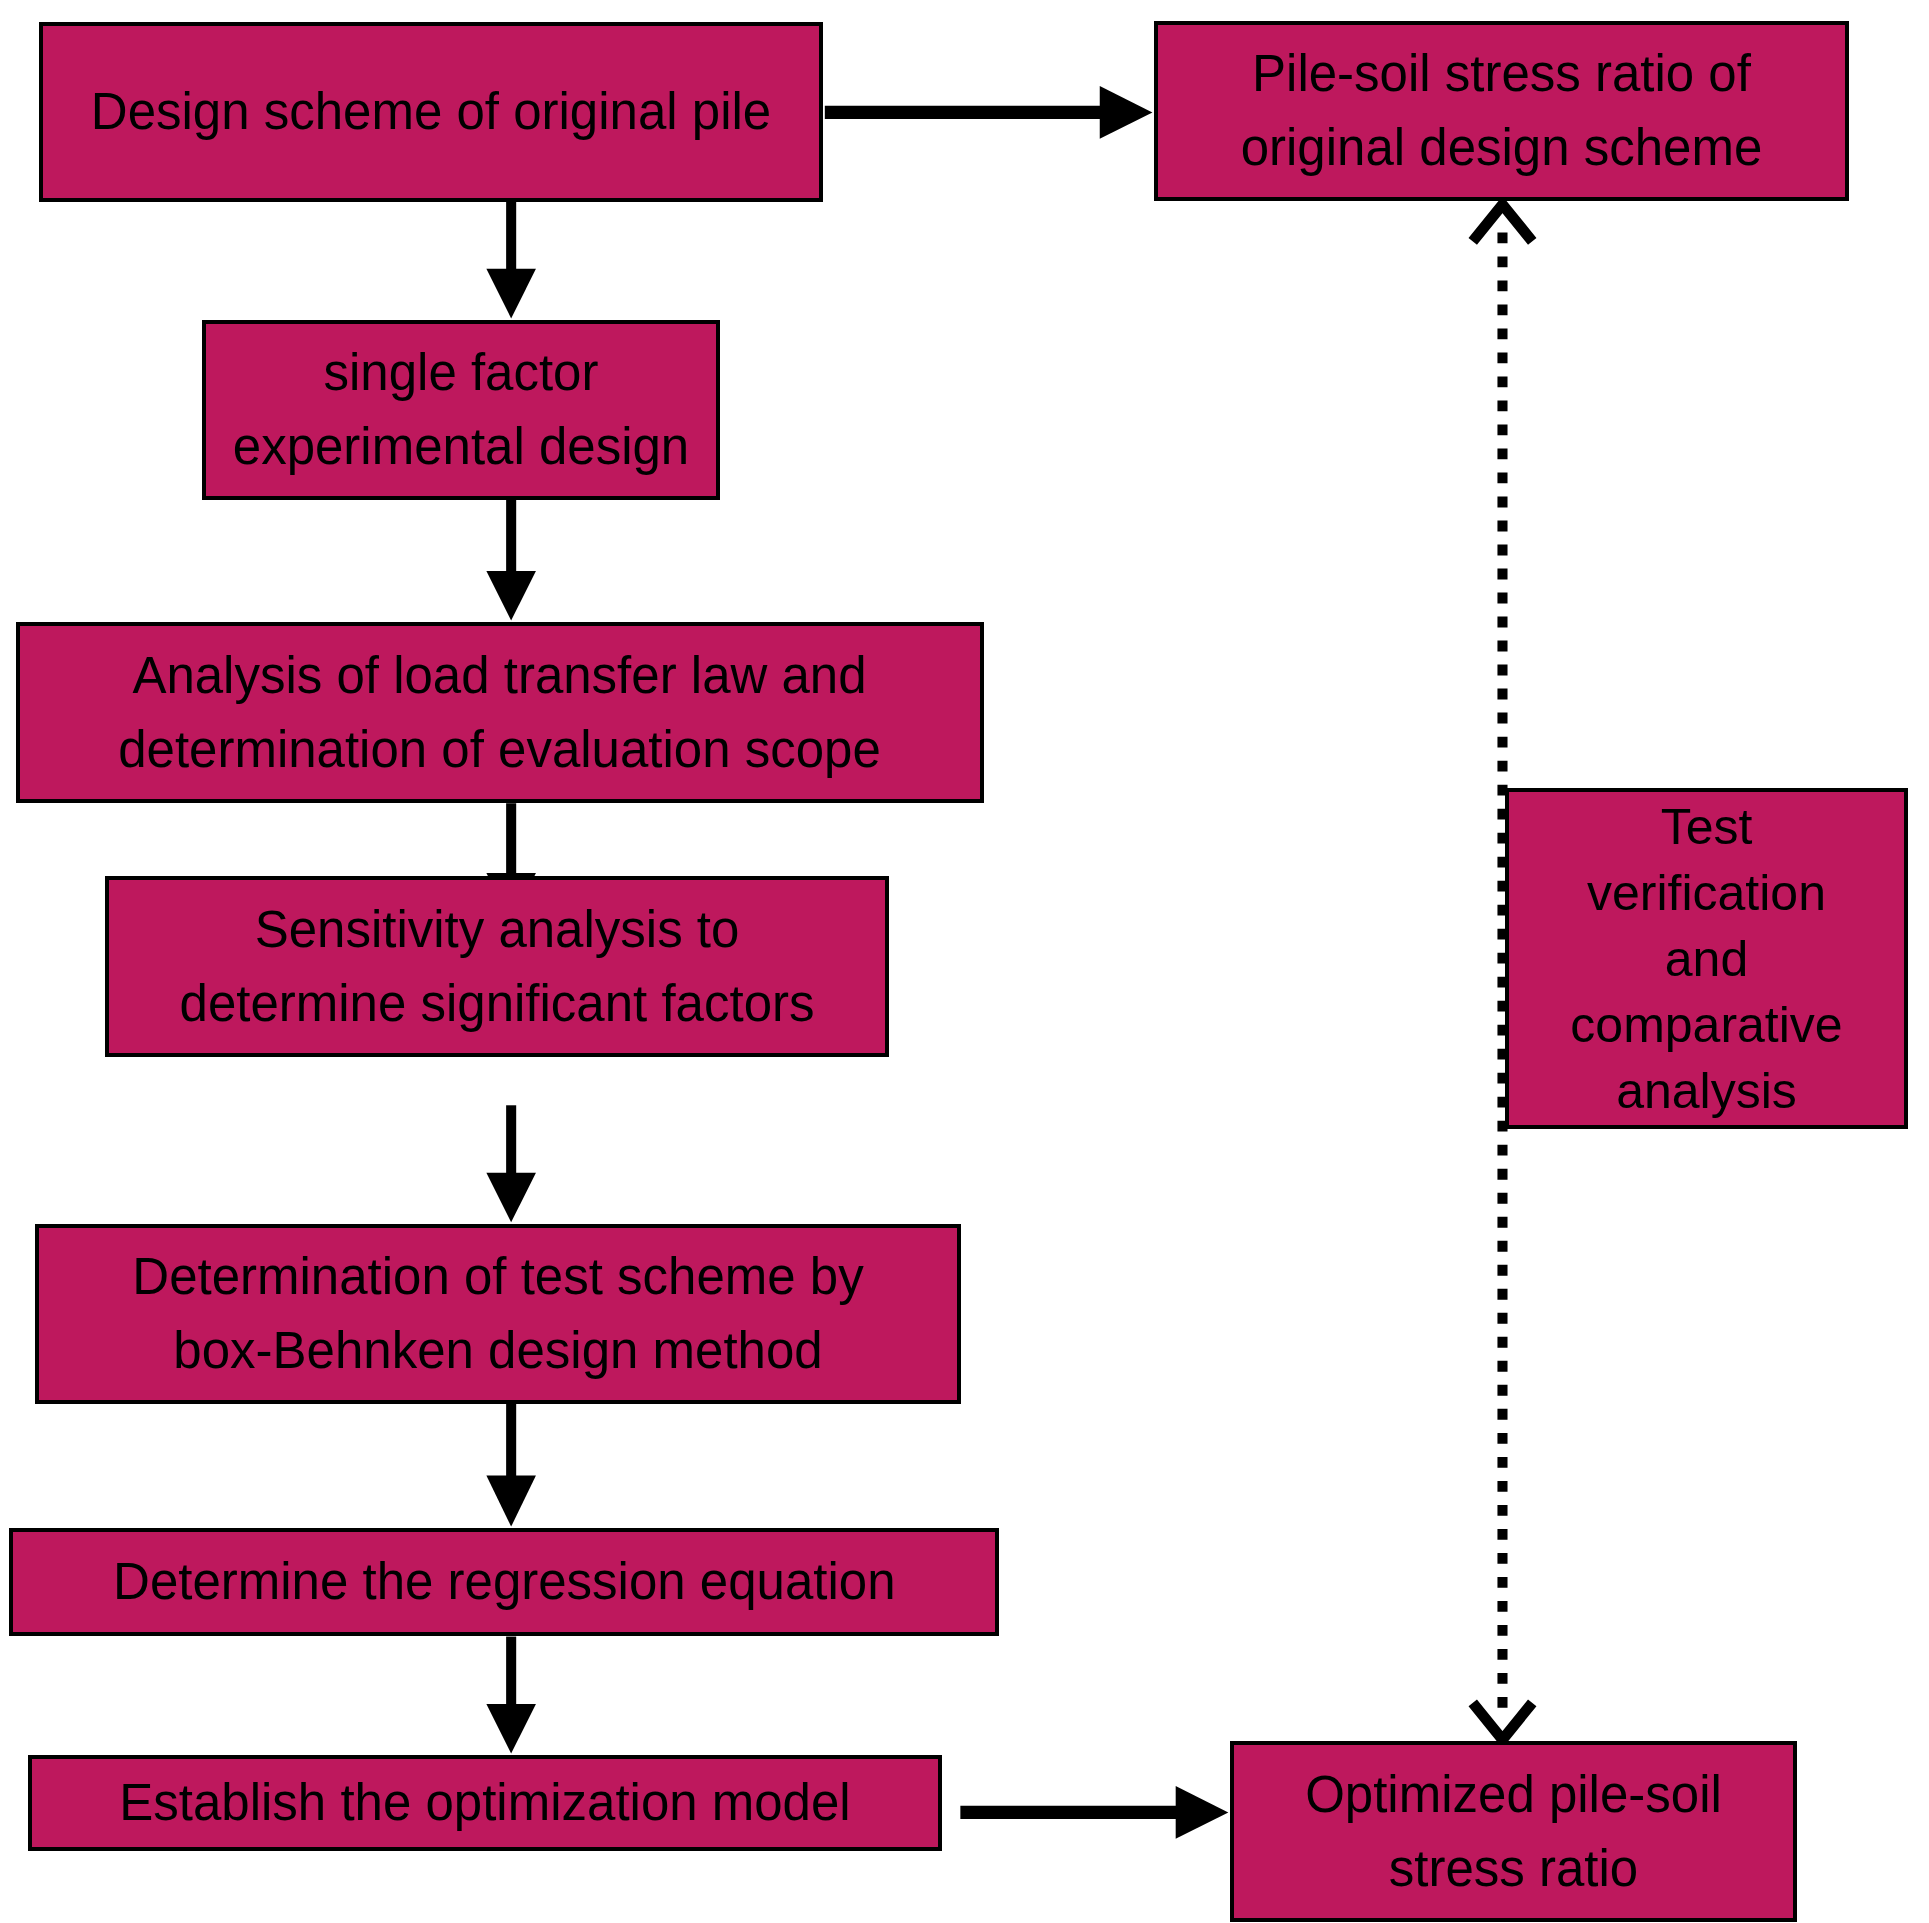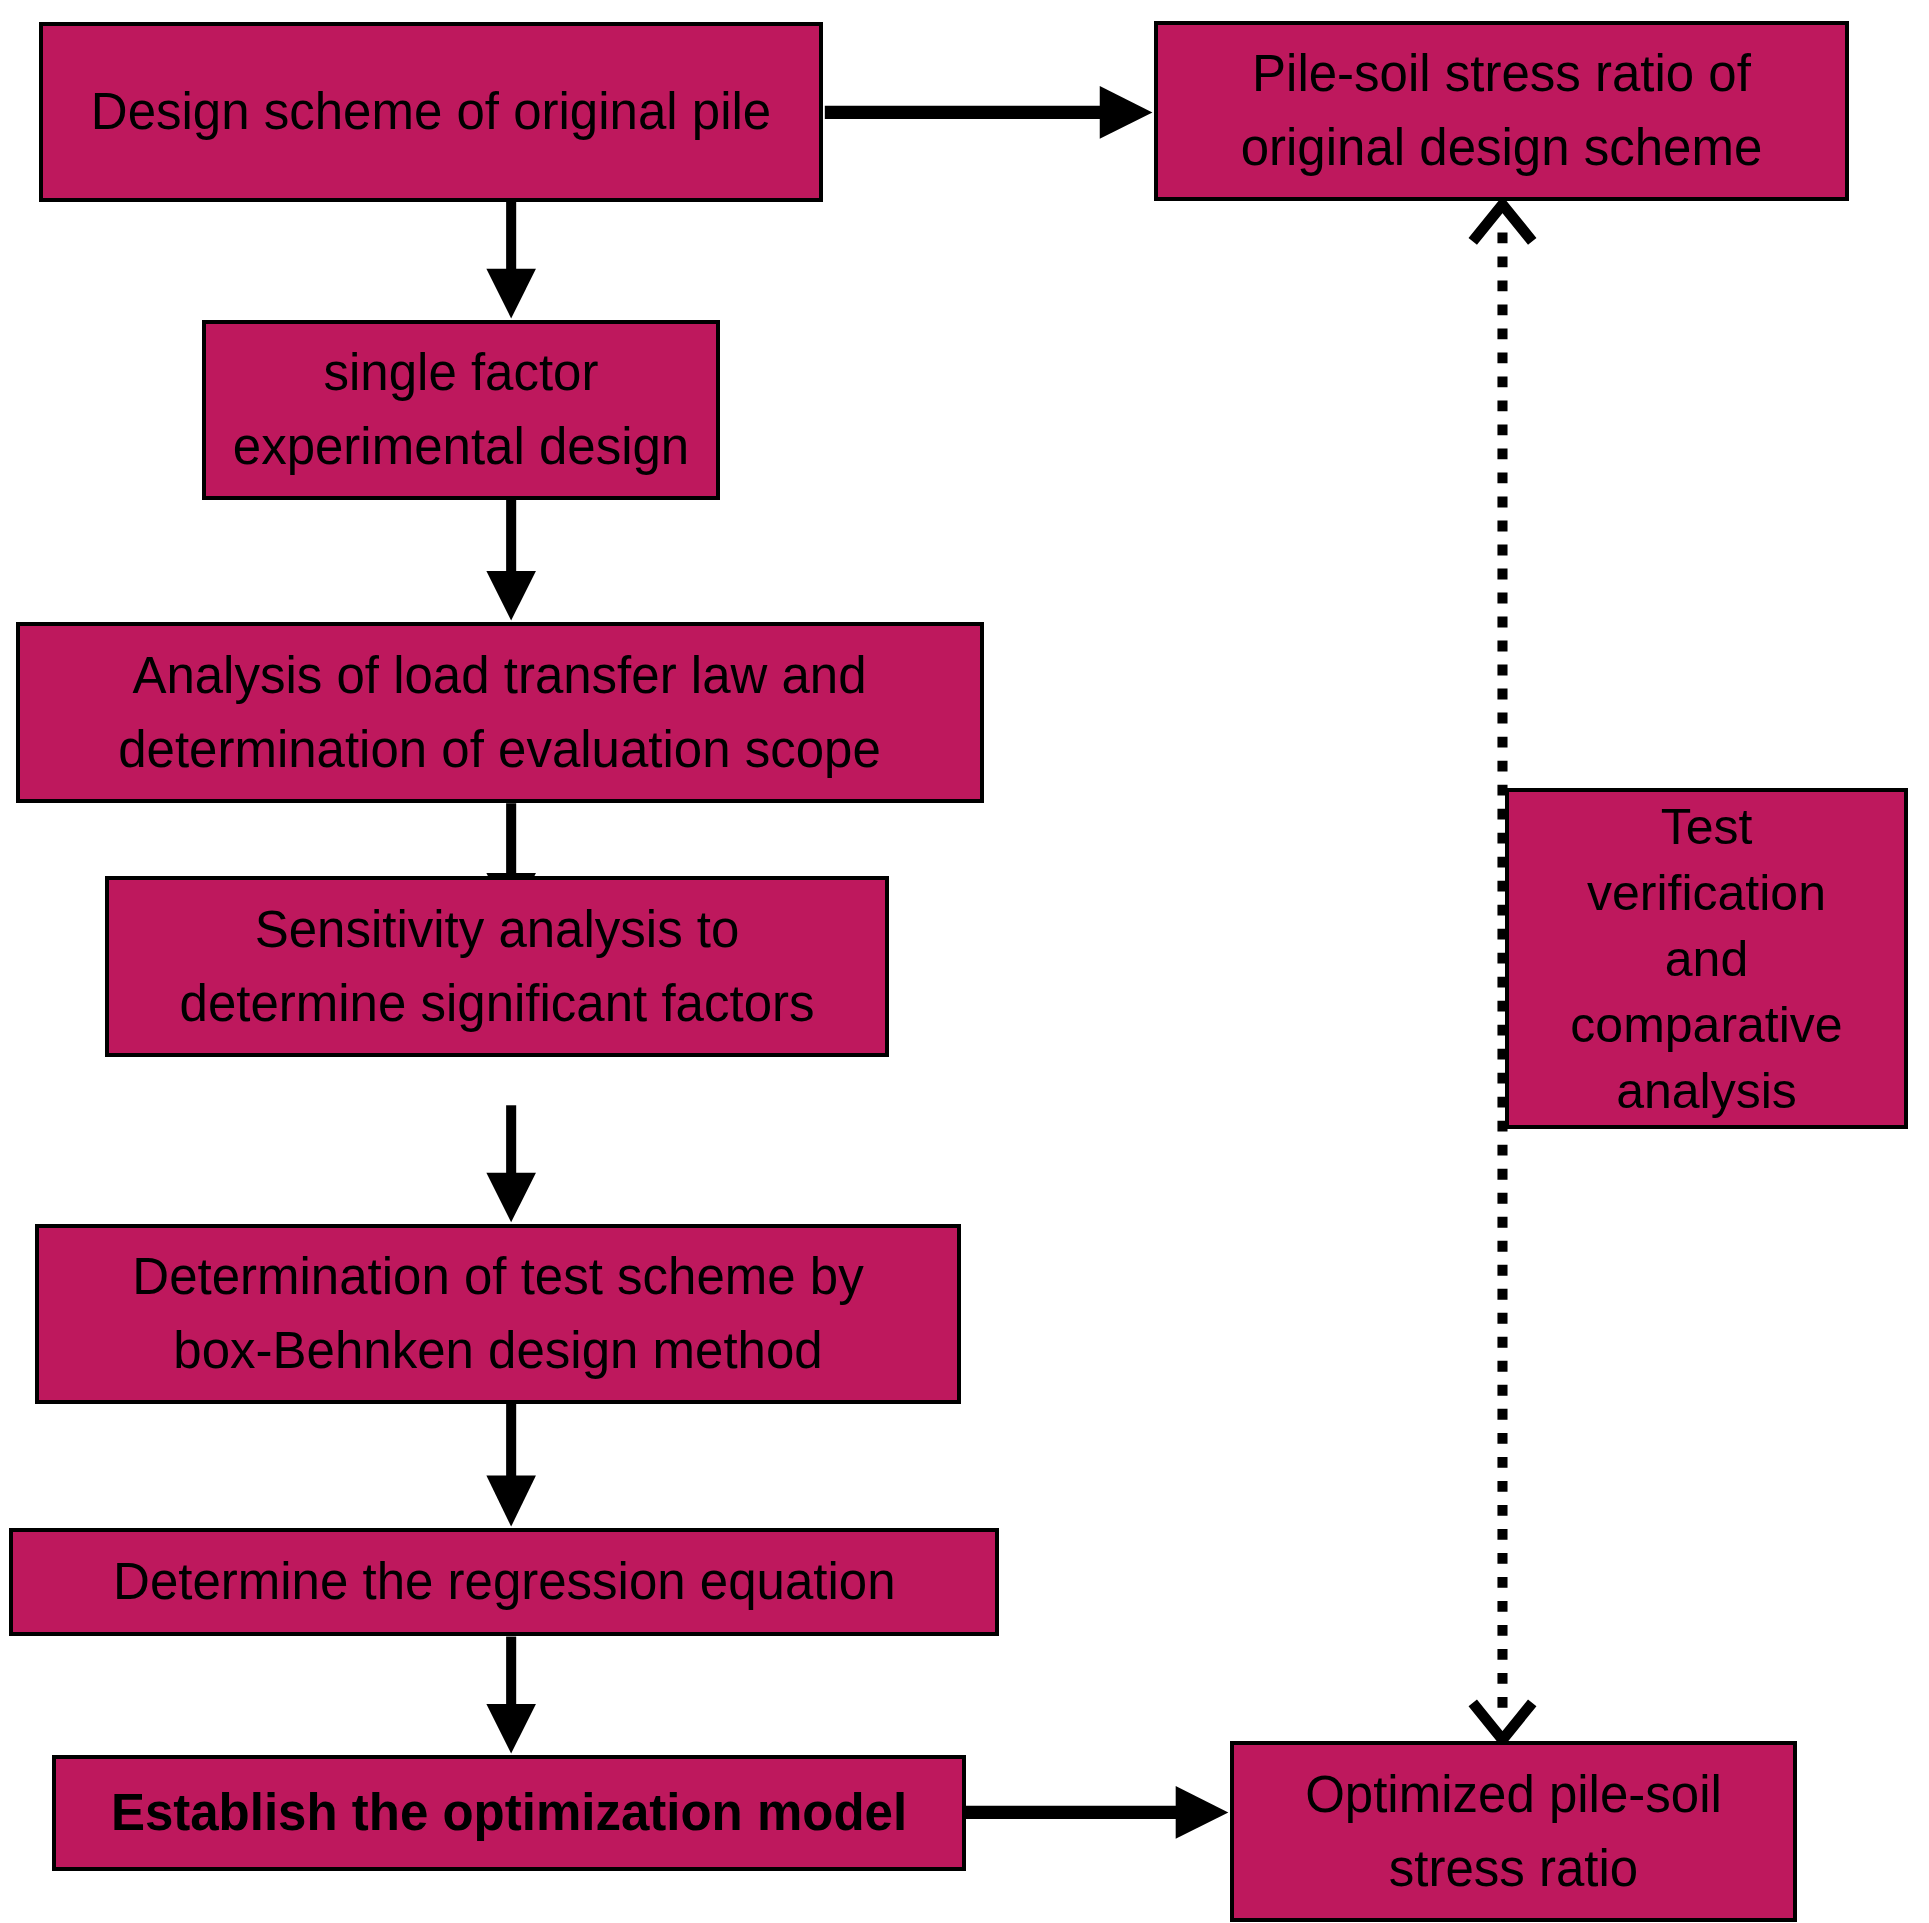--- a/index.html
+++ b/index.html
@@ -38,21 +38,21 @@
   }
   .node span { display: block; white-space: nowrap; }
 
   
   #box-design-scheme      { left: 39px;   top: 22px;   width: 784px; height: 180px; }
   #box-single-factor      { left: 202px;  top: 320px;  width: 518px;  height: 180px; }
   #box-load-transfer      { left: 15.5px;   top: 622px;  width: 968px; height: 181px; }
   #box-sensitivity        { left: 105px;  top: 876px; width: 784px; height: 181px; }
   #box-box-behnken        { left: 35px;   top: 1224px; width: 926px; height: 180px; }
   #box-regression         { left: 9.3px;   top: 1528px; width: 990px; height: 108px; }
-  #box-optimization-model { left: 52px;   top: 1755px; width: 914px; height: 116px; font-weight: bold; }
+  #box-optimization-model { left: 28px;   top: 1755px; width: 914px; height: 96px; }
 
   
   #box-pile-soil-original { left: 1154px; top: 21px;   width: 695px;  height: 180px; }
   #box-test-verification  { left: 1505px; top: 788px; width: 403px;  height: 341px;
                             font-size: 50px; line-height: 1.32; }
   #box-optimized-ratio    { left: 1230px; top: 1741px; width: 567px;  height: 181px; }
 </style>
 </head>
 <body>
 

